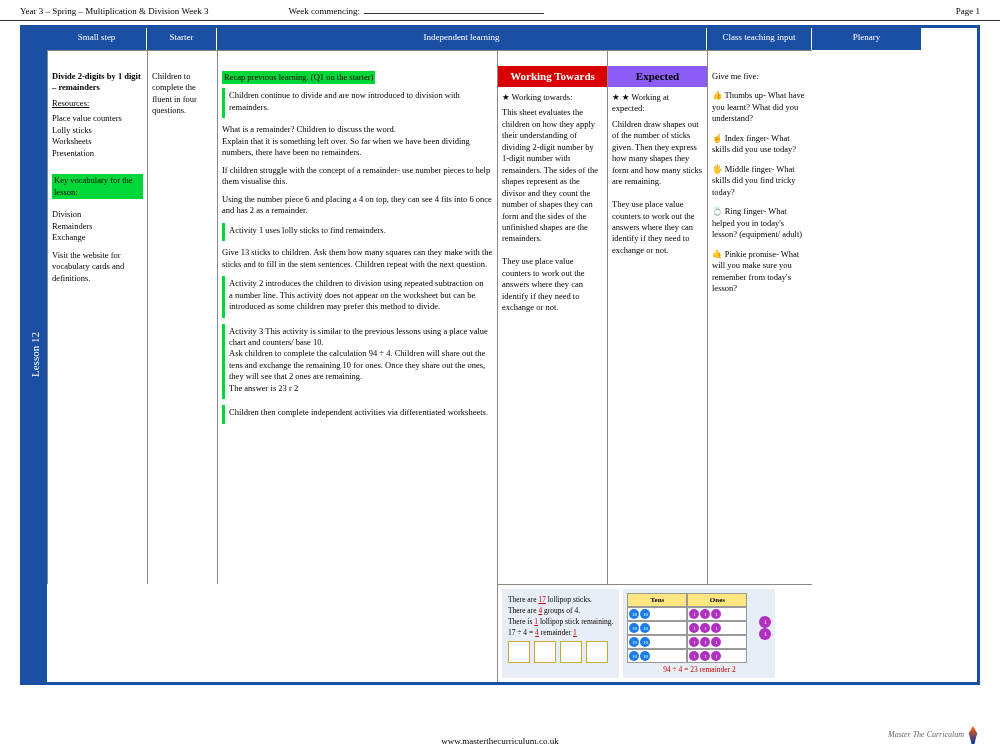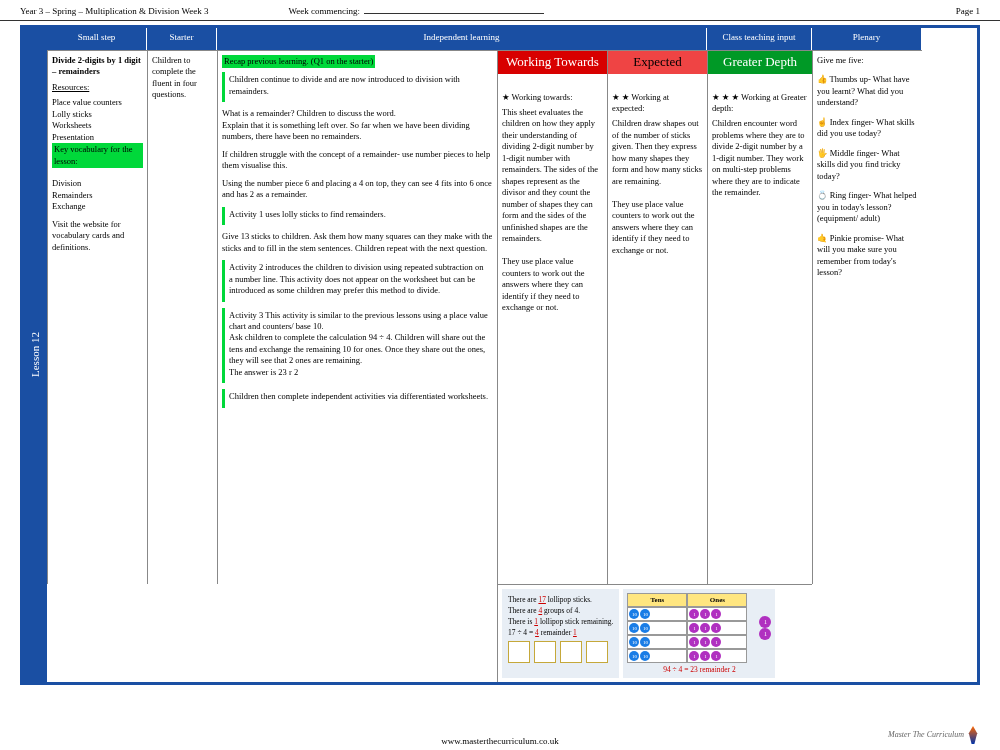--- a/index.html
+++ b/index.html
@@ -5,32 +5,32 @@
   * { box-sizing: border-box; margin: 0; padding: 0; }
   body { font-family: Georgia, 'Times New Roman', serif; background: #fff; width: 1000px; height: 750px; position: relative; font-size: 9px; color: #000; }
   .page-header { padding: 6px 20px 4px; border-bottom: 1px solid #333; display: flex; justify-content: space-between; }
   .page-header .left { display: flex; gap: 80px; }
   .week-line { border-bottom: 1px solid #333; display: inline-block; width: 180px; margin-left: 4px; }
   .frame { margin: 4px 20px 0; border: 3px solid #1a4fa3; display: flex; height: 660px; }
   .lesson-tab { writing-mode: vertical-rl; transform: rotate(180deg); background: #1a4fa3; color: #fff; font-size: 11px; padding: 10px 3px; text-align: center; width: 24px; display: flex; align-items: center; justify-content: center; }
   .grid { flex: 1; display: grid; grid-template-columns: 100px 70px 280px 110px 100px 105px 110px; grid-template-rows: 22px 1fr; }
   .hdr { background: #1a4fa3; color: #fff; text-align: center; padding: 4px 2px; font-size: 9px; border-right: 1px solid #fff; }
   .hdr.span3 { grid-column: span 3; }
-  .cell { border-left: 1px solid #888; border-top: 1px solid #888; padding: 4px 4px; font-size: 8.5px; line-height: 1.35; overflow: hidden; }
+  .cell { border-left: 1px solid #888; border-top: 1px solid #888; padding: 20px 4px; font-size: 8.5px; line-height: 1.35; overflow: hidden; }
   .cell:first-child { border-left: none; }
   .smallstep .title { font-weight: bold; margin-bottom: 4px; }
   .smallstep .res-label { text-decoration: underline; margin-bottom: 4px; }
-  .resources { margin-bottom: 0; }
+  .resources { margin-bottom: 15px; }
   .keyvocab { background: #00d83a; padding: 1px 2px; margin-bottom: 4px; display: inline-block; }
   .vocablist { margin: 6px 0; }
   .hl-green { background: #00d83a; padding: 1px 2px; display: inline-block; margin-bottom: 4px; }
   .greenbar { border-left: 3px solid #00d83a; padding: 2px 4px; margin-bottom: 6px; }
-  .il-header { text-align: center; color: #fff; font-weight: normal; padding: 3px; margin: -5px -4px 18px; font-size: 13px; }
+  .il-header { text-align: center; color: #fff; font-weight: bold; padding: 3px; margin: -5px -4px 5px; font-size: 11px; }
   .il-wt { background: #d80000; }
-  .il-ex { background: #ef4444; color: #000; }
+  .il-ex { background: #8b5cf6; color: #000; }
   .il-gd { background: #009926; }
   .stars { margin-bottom: 4px; }
   .diagram-area { grid-column: 4 / span 3; border-left: 1px solid #888; border-top: 1px solid #888; padding: 4px; display: flex; flex-direction: row; gap: 4px; font-size: 7.5px; }
   .diagram1 { background: #e8eef5; padding: 6px; }
   .diagram1 .line { margin-bottom: 2px; }
   .diagram1 .red { color: #c00; text-decoration: underline; }
   .boxes { display: flex; gap: 4px; margin-top: 4px; }
   .box { width: 22px; height: 22px; border: 1px solid #c5a83a; background: #fff; }
   .diagram2 { background: #e8eef5; padding: 4px; }
   .pvtable { display: grid; grid-template-columns: 60px 60px; font-size: 7px; }
@@ -117,25 +117,20 @@
     </div>
 
     <div class="cell">
       <div class="il-header il-ex">Expected</div>
       <div class="stars">★ ★  Working at expected:</div>
       <div style="white-space:pre-line">Children draw shapes out of the number of sticks given. Then they express how many shapes they form and how many sticks are remaining.
 
 They use place value counters to work out the answers where they can identify if they need to exchange or not.</div>
     </div>
 
-    <div class="cell">
-      <div class="il-header il-gd">Greater Depth</div>
-      <div class="stars">★ ★ ★  Working at Greater depth:</div>
-      <div style="white-space:pre-line">Children encounter word problems where they are to divide 2-digit number by a 1-digit number. They work on multi-step problems where they are to indicate the remainder.</div>
-    </div>
 
     <div class="cell plenary">
       <p>Give me five:</p>
       <p>👍 Thumbs up- What have you learnt? What did you understand?</p>
       <p>☝ Index finger- What skills did you use today?</p>
       <p>🖐 Middle finger- What skills did you find tricky today?</p>
       <p>💍 Ring finger- What helped you in today's lesson? (equipment/ adult)</p>
       <p>🤙 Pinkie promise- What will you make sure you remember from today's lesson?</p>
     </div>
 

